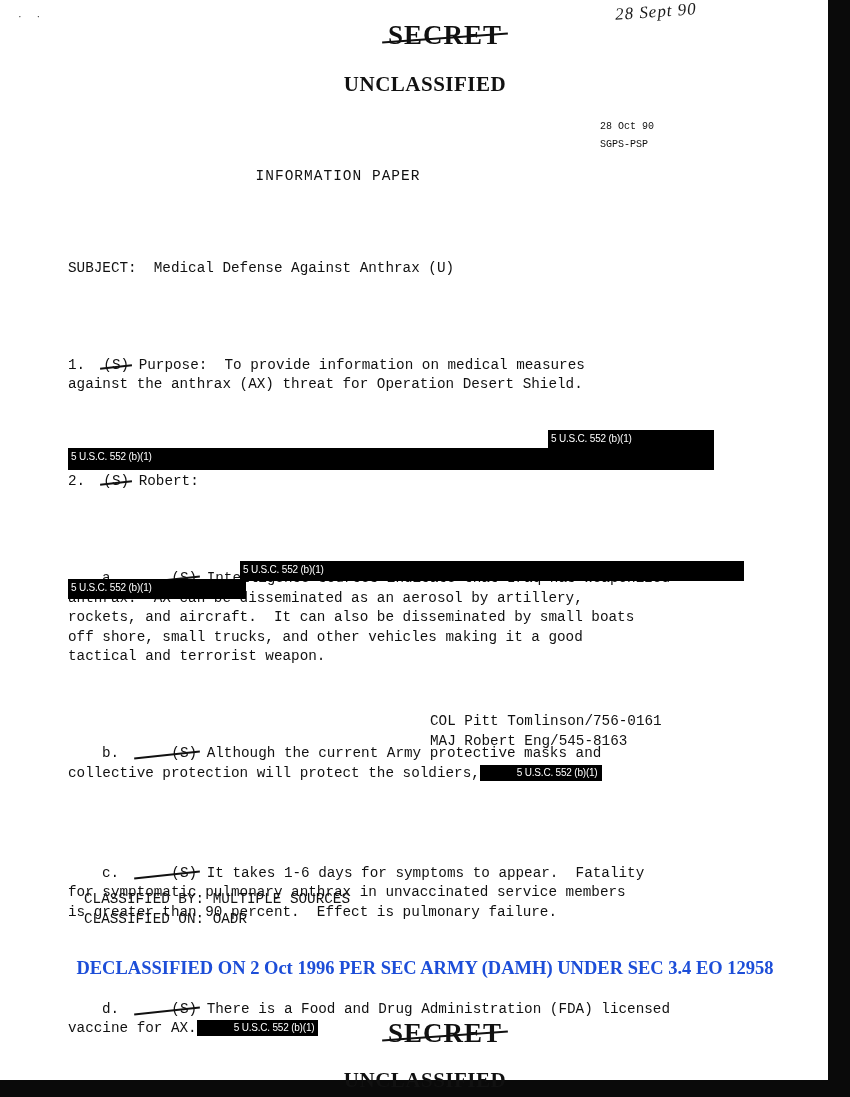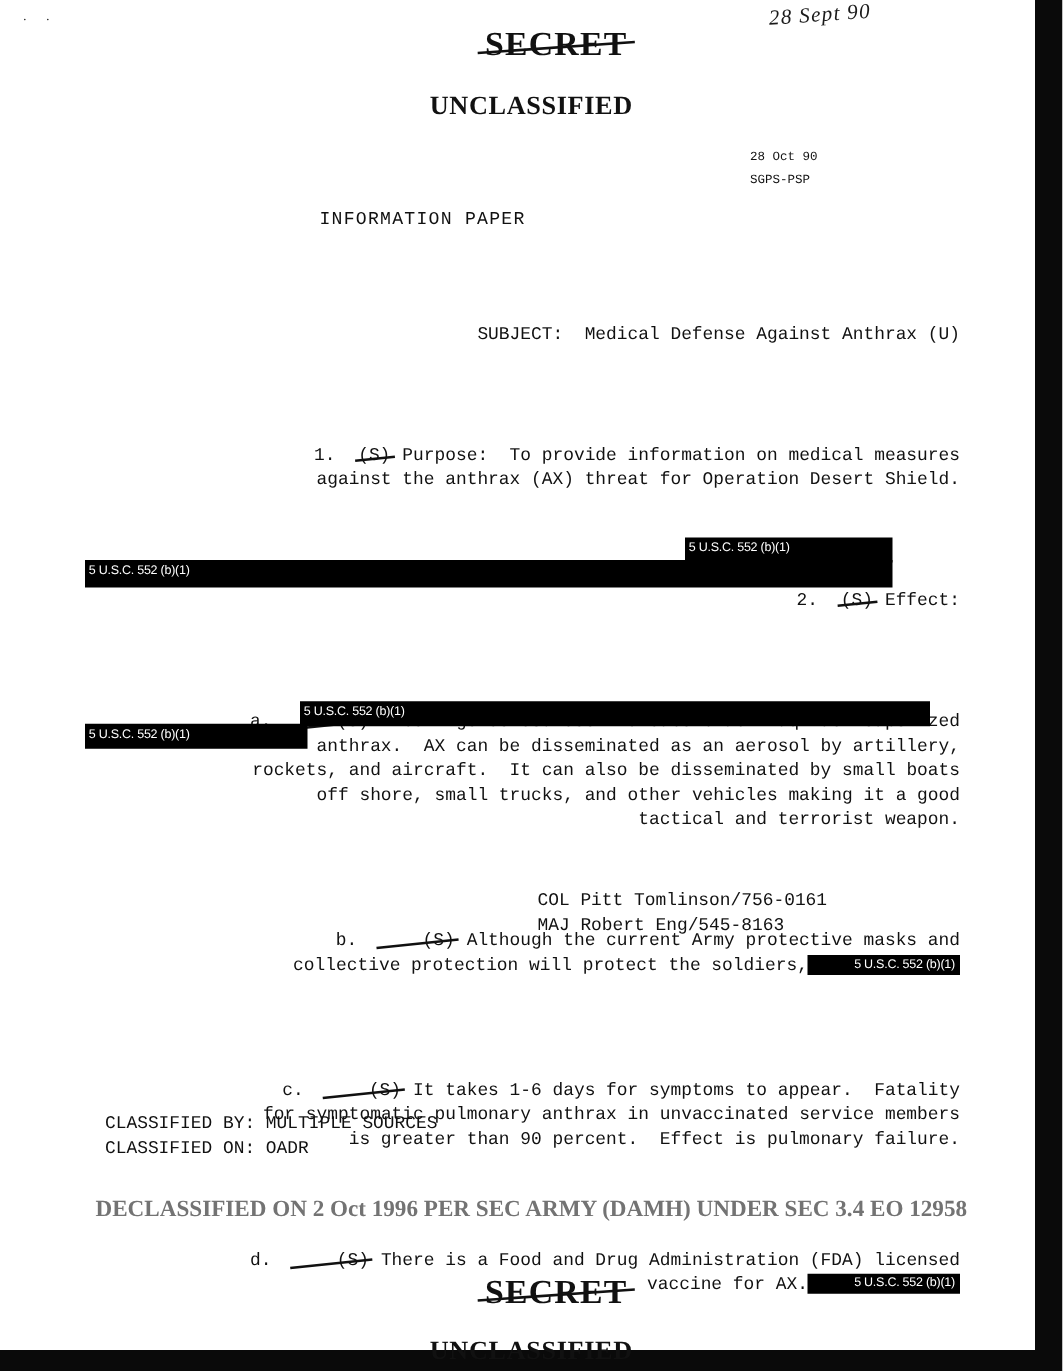--- a/index.html
+++ b/index.html
@@ -120,21 +120,21 @@
     position: absolute;
     top: 200px;
     left: 68px;
     width: 700px;
     font-family: "Liberation Mono", monospace;
     font-size: 14.3px;
     line-height: 19.5px;
     color: #111;
     white-space: pre-wrap;
   }
-  .para { margin-bottom: 19px; position: relative; text-align: right; }
+  .para { margin-bottom: 19px; position: relative; }
   .indent { text-indent: 34px; }
   .strike-s {
     position: relative;
     display: inline-block;
     padding: 0 1px;
   }
   .strike-s::after {
     content: "";
     position: absolute;
     left: -2px;
@@ -186,21 +186,21 @@
   }
   .declass-line {
     position: absolute;
     top: 958px;
     left: 0;
     width: 850px;
     text-align: center;
     font-family: "Liberation Serif", serif;
     font-weight: bold;
     font-size: 18.5px;
-    color: #737373;
+    color: #1d4ed8;
   }
   .bottom-secret {
     position: absolute;
     top: 1018px;
     left: 0;
     width: 850px;
     text-align: center;
   }
   .unclass-bottom {
     position: absolute;
@@ -240,21 +240,21 @@
 
   <div class="doc-type">INFORMATION PAPER</div>
 
   <div class="body-text">
 
     <div class="para">SUBJECT:  Medical Defense Against Anthrax (U)</div>
 
     <div class="para"><span>1.</span>  <span class="strike-s">(S)</span><span> Purpose:  To provide information on medical measures
 against the anthrax (AX) threat for Operation Desert Shield.</span></div>
 
-    <div class="para"><span>2.</span>  <span class="strike-s">(S)</span><span> Effect:</span></div>
+    <div class="para"><span>2.</span>  <span class="strike-s">(S)</span><span> Robert:</span></div>
 
     <div class="para indent"><span>a.</span>  <span class="strike-s">(S)</span><span> Intelligence sources indicate that Iraq has weaponized
 anthrax.  AX can be disseminated as an aerosol by artillery,
 rockets, and aircraft.  It can also be disseminated by small boats
 off shore, small trucks, and other vehicles making it a good
 tactical and terrorist weapon.</span></div>
 
     <div class="para indent" style="margin-bottom:22px;"><span>b.</span>  <span class="strike-s">(S)</span><span> Although the current Army protective masks and
 collective protection will protect the soldiers,</span><span class="redact">5 U.S.C. 552 (b)(1)</span></div>
 

